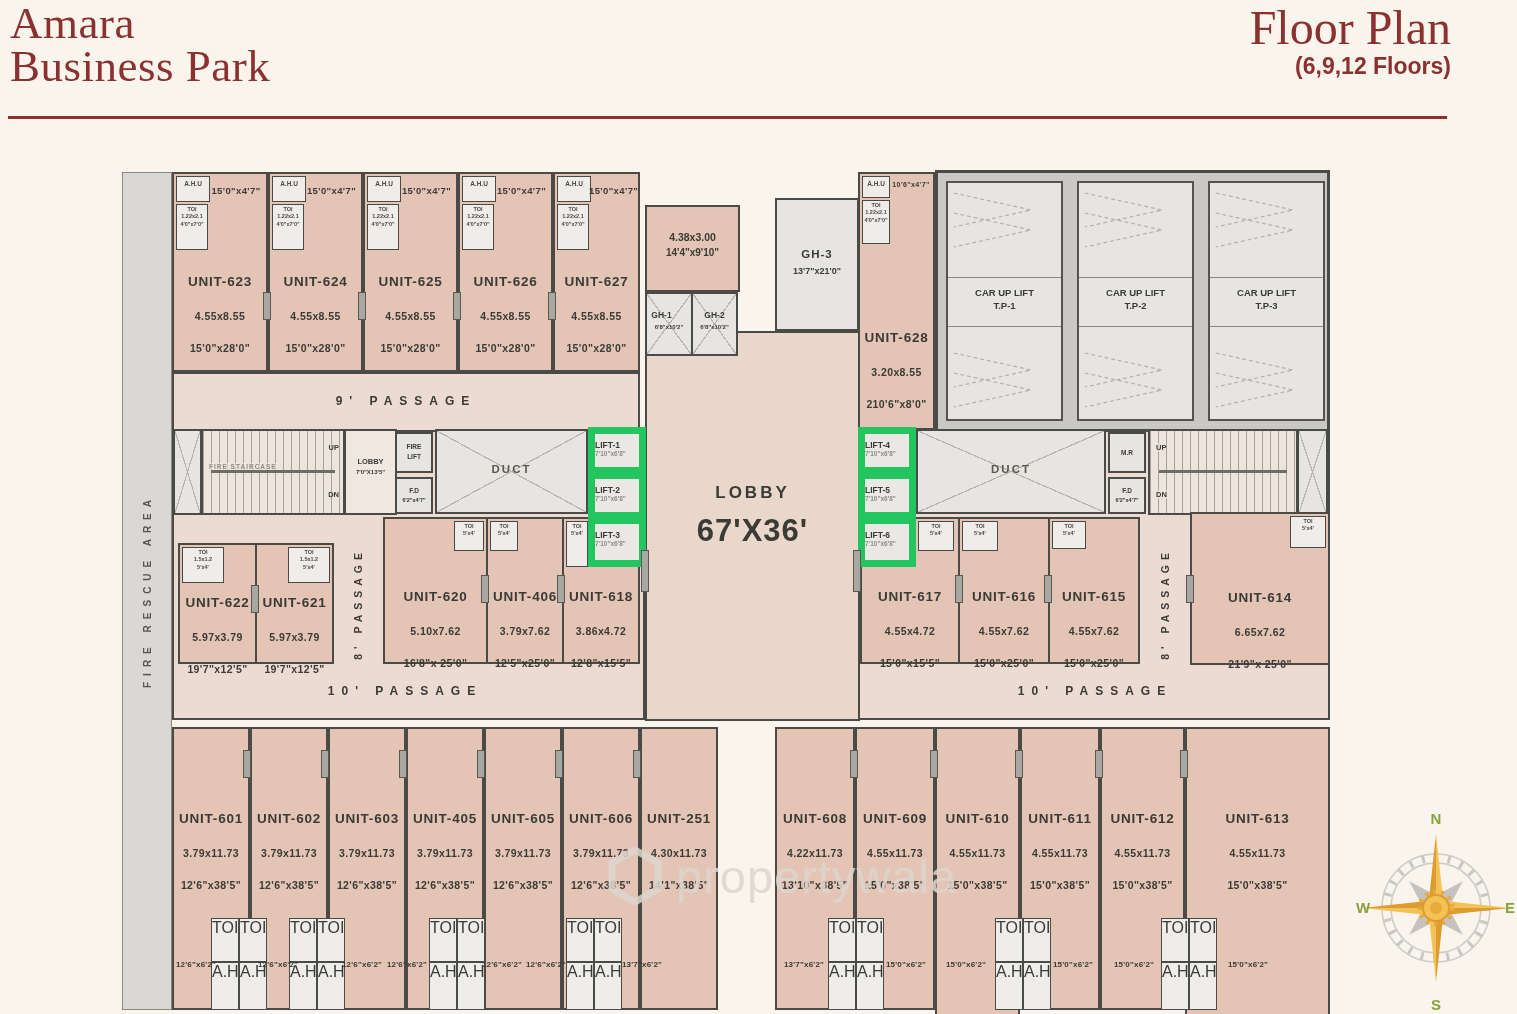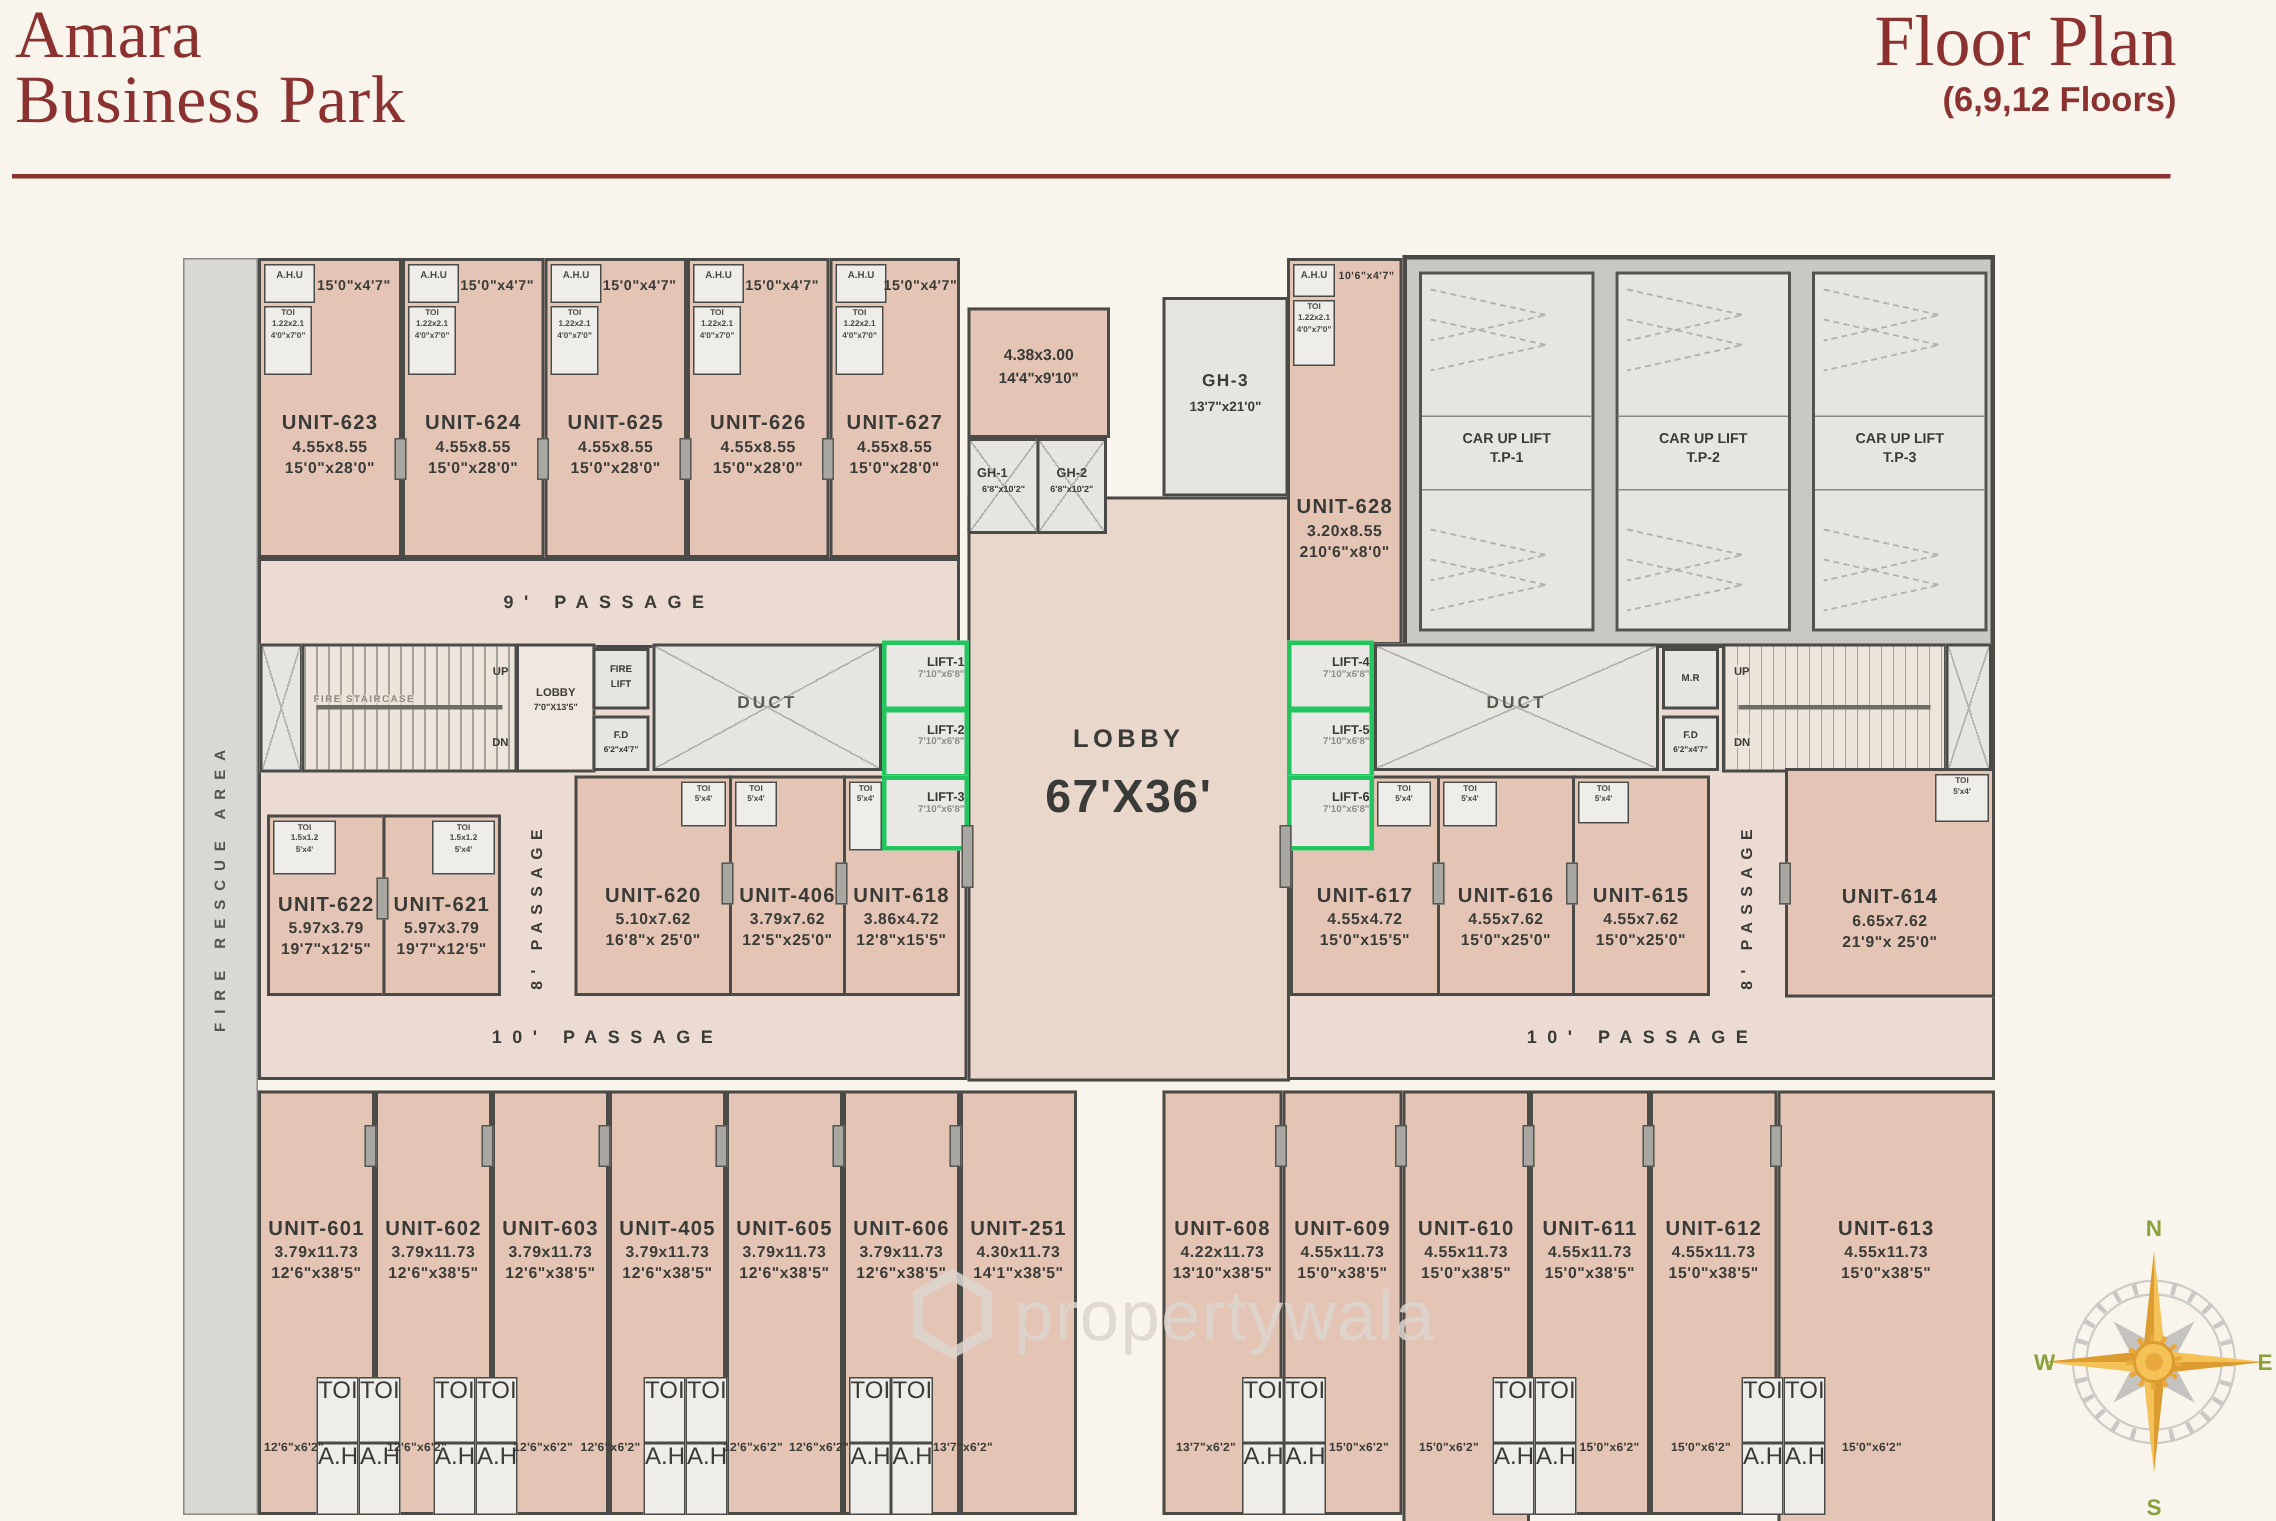--- a/index.html
+++ b/index.html
@@ -9,33 +9,33 @@
   .fp-title{position:absolute;right:66px;top:4px;text-align:right;color:#8b3130}
   .fp-title .t{font-family:"Liberation Serif","DejaVu Serif",serif;font-size:48px;line-height:1}
   .fp-title .s{font-size:23px;font-weight:bold;margin-top:1px}
   .rule{position:absolute;left:8px;top:116px;width:1439px;height:2.5px;background:#8b3130}
   .room{position:absolute;border:2.5px solid #4a4a46}
   .fu{background:#e3c4b5}
   .fpp{background:#ecdbd2}
   .fg{background:#e6e5e1}
   .txt{position:absolute;left:0;right:0;text-align:center;line-height:1.25}
   .nm{display:block;font-weight:bold;font-size:13.5px;letter-spacing:.8px}
-  .dm{display:block;font-weight:bold;font-size:10.5px;letter-spacing:.4px;margin-top:1px}
+  .dm{display:block;font-weight:bold;font-size:10.5px;letter-spacing:.4px;margin-top:19px}
   .tu .txt{top:100px}.bu .txt{top:82px}.mu .txt{top:50px}.mu2 .txt{top:70px}.m614 .txt{top:76px}.u628 .txt{top:156px}
   .closet{position:absolute;background:#efede9;border:1.8px solid #4a4a46;text-align:center;overflow:hidden;color:#4a4a46}
   .closet .a{display:block;font-size:6.5px;font-weight:bold;line-height:1.1;padding-top:3px}
   .closet .t{display:block;font-size:5.5px;font-weight:bold;line-height:1.15;padding-top:1px}
   .lbl{position:absolute;font-weight:bold;text-align:center;color:#3a3a36}
   .topdim{position:absolute;font-weight:bold;font-size:9.5px;letter-spacing:.4px;text-align:center}
   .vwrap{position:absolute;display:flex;align-items:center;justify-content:center}
   .vtxt{writing-mode:vertical-rl;transform:rotate(180deg);font-weight:bold;letter-spacing:5px;font-size:10.5px;white-space:nowrap}
   .stairs{position:absolute;background-color:#ede4dc;border:2.5px solid #4a4a46;background-image:repeating-linear-gradient(90deg,#a5a19b 0 1px,rgba(0,0,0,0) 1px 8px)}
   .landing{position:absolute;left:6%;right:6%;top:48%;height:3px;background:#6e6c67}
   .xfill{background-image:linear-gradient(to top right,rgba(0,0,0,0) calc(50% - .6px),#b7b5b0 calc(50% - .6px),#b7b5b0 calc(50% + .6px),rgba(0,0,0,0) calc(50% + .6px)),linear-gradient(to bottom right,rgba(0,0,0,0) calc(50% - .6px),#b7b5b0 calc(50% - .6px),#b7b5b0 calc(50% + .6px),rgba(0,0,0,0) calc(50% + .6px))}
-  .lift{position:absolute;background:#e9e8e4;border:3px solid #22c55e;text-align:right}
+  .lift{position:absolute;background:#e9e8e4;border:7px solid #22c55e;text-align:left}
   .lift .n2{display:block;font-size:8.5px;font-weight:bold;margin-top:6px}
   .lift .d2{display:block;font-size:6.5px;font-weight:bold;color:#8f8d87}
   .carblk{position:absolute;left:935px;top:170px;width:395px;height:262px;background:#c9c8c4;border:3px solid #4a4a46}
   .carbay{position:absolute;top:8px;height:240px;width:117px;background:#e6e5e1;border:2px solid #55534e}
   .carbay .clbl{position:absolute;left:0;right:0;top:94px;height:50px;text-align:center;font-weight:bold;font-size:9.5px;line-height:1.35;padding-top:9px;border-top:1.5px solid #8a8884;border-bottom:1.5px solid #8a8884}
   .chev{position:absolute;left:0;width:100%;height:92px}
   .jamb{position:absolute;width:8px;height:28px;background:#a8a7a2;border:1.5px solid #595751}
   .bpair{position:absolute;top:918px;width:56px;height:92px}
   .bpair .c{position:absolute;width:28px;background:#efede9;border:1.5px solid #4a4a46;overflow:hidden;text-align:center}
   .bdim{position:absolute;top:960px;transform:translateX(-50%);font-size:8px;font-weight:bold;white-space:nowrap;letter-spacing:.2px}

